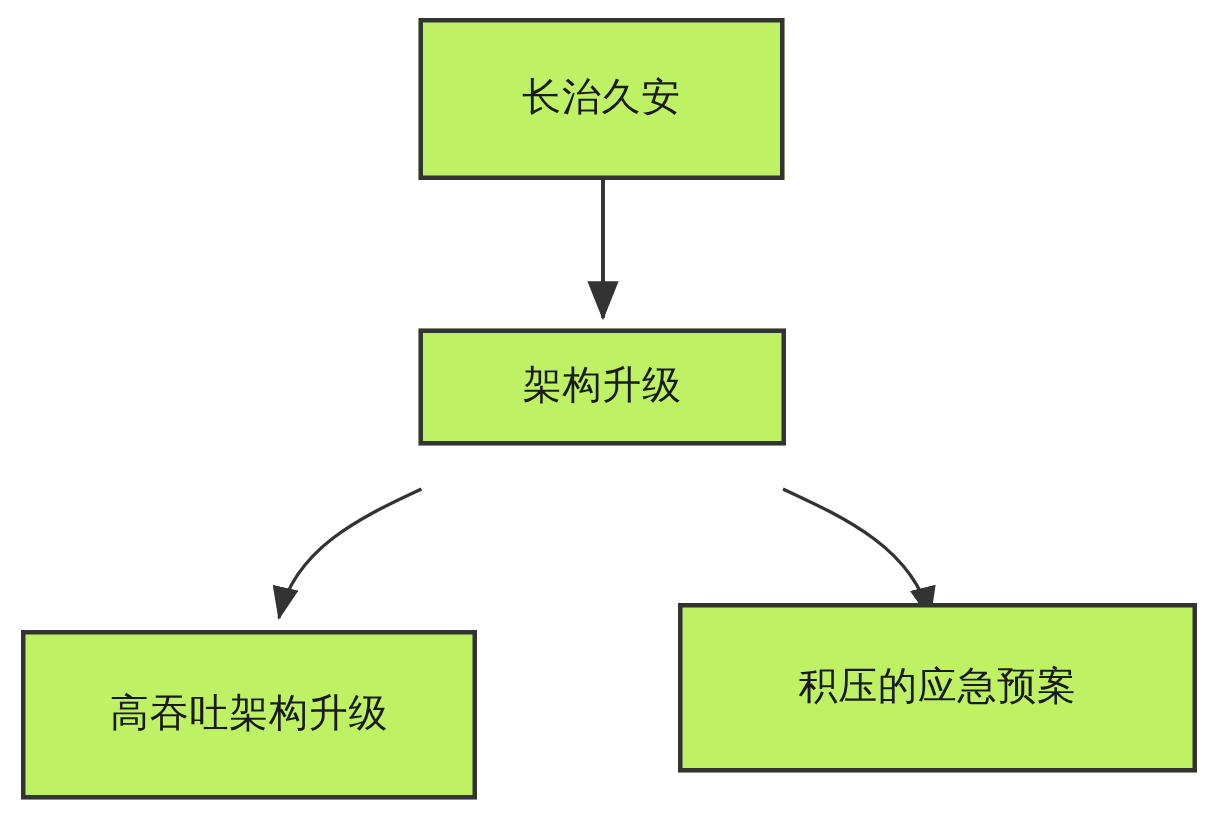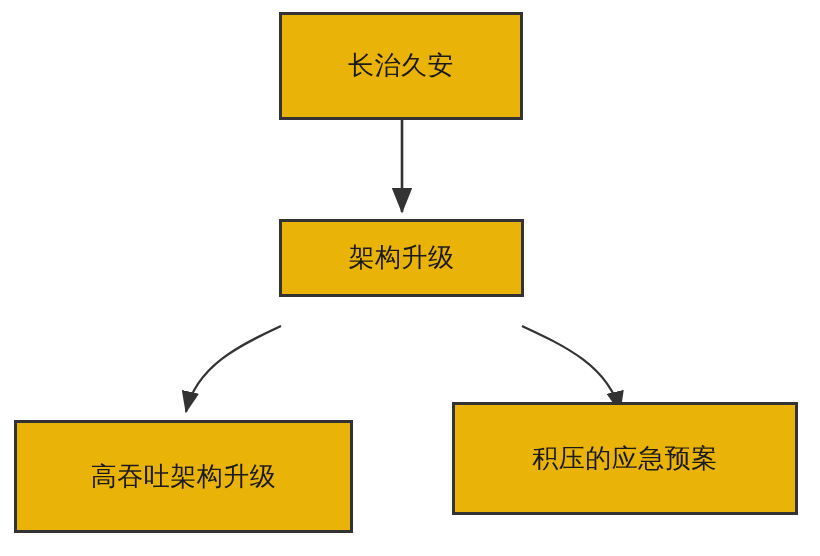--- a/index.html
+++ b/index.html
@@ -24,35 +24,35 @@
     width: 820px;
     height: 556px;
     pointer-events: none;
   }
   .node {
     position: absolute;
     box-sizing: border-box;
     display: flex;
     align-items: center;
     justify-content: center;
-    background: #eab308;
+    background: #bef264;
     border: 3px solid #333333;
     border-radius: 0;
   }
   .node-label {
     font-size: 26px;
     line-height: 1.2;
     color: #1a1a1a;
     letter-spacing: 0.5px;
     white-space: nowrap;
     font-weight: 400;
   }
   #node-root   { left: 279px; top: 12px;  width: 244px; height: 108px; }
   #node-mid    { left: 279px; top: 219px; width: 245px; height: 78px; }
-  #node-left   { left: 14px;  top: 420px; width: 339px; height: 113px; }
+  #node-left   { left: 14px;  top: 420px; width: 304px; height: 113px; }
   #node-right  { left: 452px; top: 402px; width: 346px; height: 113px; }
 </style>
 </head>
 <body>
 
 <div id="diagram-canvas">
 
   <svg id="edge-layer" viewBox="0 0 820 556" width="820" height="556" xmlns="http://www.w3.org/2000/svg">
     <defs>
       <marker id="arrowhead" markerWidth="10" markerHeight="8" refX="9.4" refY="4" orient="auto" markerUnits="strokeWidth">

